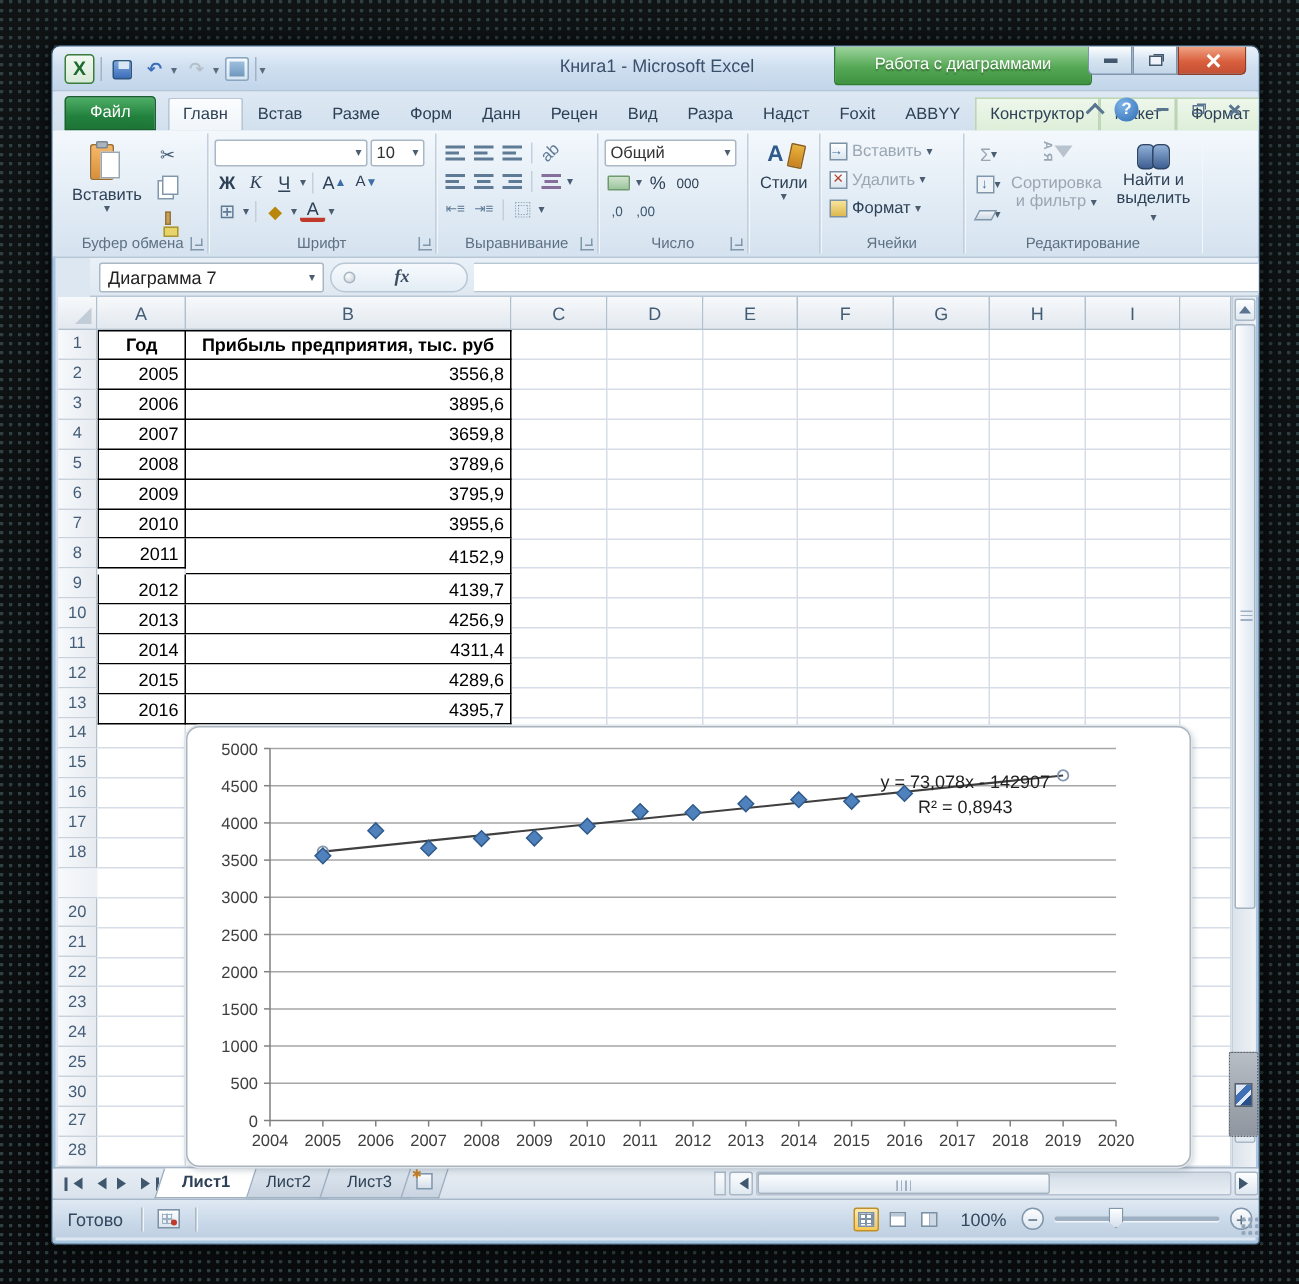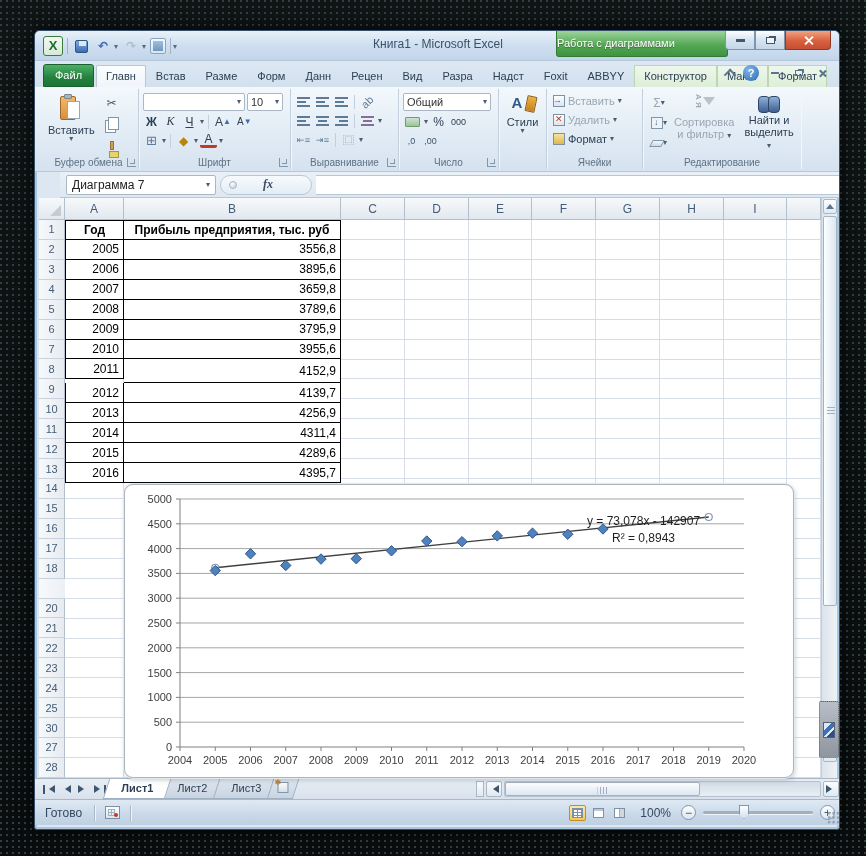--- a/index.html
+++ b/index.html
@@ -22,40 +22,40 @@
   .qat-sep { width:1px; height:16px; background:#9fb4c8; }
   .qat-btn { width:18px; height:18px; display:flex; align-items:center; justify-content:center; font-size:12px; border-radius:2px; }
   .floppy { width:13px; height:13px; background:linear-gradient(#7fa8e0,#3b6db8); border:1px solid #2d567f; border-radius:2px; position:relative; }
   .floppy:before { content:""; position:absolute; left:3px; top:0; width:7px; height:5px; background:#dbe7f5; }
   .undo { color:#3b6db8; font-weight:bold; }
   .redo { color:#b6bfc9; font-weight:bold; }
   .dd-mini { font-size:8px; color:#5a6b7d; margin-left:-2px; }
   .qat-custom { width:16px; height:16px; border:1px solid #8aa5bf; border-radius:2px; background:linear-gradient(#f4f9fd,#d7e5f2); position:relative; }
   .qat-custom:before { content:""; position:absolute; left:2px; top:2px; right:2px; bottom:2px; background:linear-gradient(#9fc0de,#6f97bd); }
   .title-text { position:absolute; left:0; right:0; top:6px; text-align:center; font-size:12px; color:#39506b; }
-  .ctx-header { position:absolute; left:521px; top:0; width:172px; height:26px; text-align:left;
+  .ctx-header { position:absolute; left:521px; top:0; width:172px; height:26px; text-align:center;
     background:linear-gradient(#9ed49e,#55a855 55%,#3f9340); border:1px solid #2f7c30; border-top:none; border-radius:0 0 3px 3px;
     color:#fff; font-size:11px; line-height:24px; text-shadow:0 1px 1px rgba(0,0,0,.35); }
   .winbtns { position:absolute; right:10px; top:0; display:flex; }
   .winbtn { width:30px; height:19px; border:1px solid #7e95ab; border-top:none; background:linear-gradient(#fdfeff,#d9e6f2 45%,#c3d6e8);
     display:flex; align-items:center; justify-content:center; }
   .winbtn.first { border-radius:0 0 0 4px; }
   .winbtn.close { width:46px; background:linear-gradient(#f0a484,#d9603f 55%,#c44f33); border-color:#8e3a25; border-radius:0 0 4px 0; }
   .glyph-min { width:9px; height:3px; background:#44586d; }
   .glyph-restore { width:9px; height:7px; border:1px solid #44586d; background:#eef4fa; box-shadow:2px -2px 0 -1px #44586d; }
   .glyph-x { position:relative; width:11px; height:11px; }
   .glyph-x:before,.glyph-x:after { content:""; position:absolute; left:5px; top:0; width:2px; height:11px; background:#fff; }
   .glyph-x:before { transform:rotate(45deg); } .glyph-x:after { transform:rotate(-45deg); }
 
   
   .tabrow { position:absolute; left:0; top:30px; width:806px; height:26px; background:linear-gradient(#dde8f3,#d2e0ee);
     display:flex; align-items:flex-end; padding-left:8px; }
   .tab { font-size:11px; color:#2d4055; padding:4px 9px 5px; border:1px solid transparent; border-bottom:none; white-space:nowrap; }
   .tab.file { background:linear-gradient(#4fae66,#22813d 60%,#1d7436); color:#fff; border:1px solid #196230;
-    border-radius:3px 3px 0 0; padding:4px 11px 5px; margin-right:2px; }
+    border-radius:3px 3px 0 0; padding:4px 16px 5px; margin-right:8px; }
   .tab.active { background:linear-gradient(#fbfdfe,#f0f5fa); border-color:#b9c6d4; border-radius:2px 2px 0 0; }
   .tab.ctx { background:linear-gradient(#eef7eb,#ddeed8); border-color:#bcd6b4; border-bottom:none; }
   .tabrow-right { position:absolute; right:8px; top:34px; display:flex; align-items:center; gap:7px; }
   .chev-up { width:9px; height:9px; border-left:2px solid #5a7590; border-top:2px solid #5a7590; transform:rotate(45deg) translateY(2px); }
   .help-btn { width:16px; height:16px; border-radius:50%; background:radial-gradient(circle at 35% 30%, #7db4e8, #2f6cb3); color:#fff;
     font-size:11px; font-weight:bold; text-align:center; line-height:16px; }
   .doc-btn { width:17px; height:14px; display:flex; align-items:center; justify-content:center; }
   .glyph-min2 { width:8px; height:2px; background:#5a7590; }
   .glyph-restore2 { width:8px; height:6px; border:1px solid #5a7590; box-shadow:2px -2px 0 -1px #5a7590; }
   .glyph-x2 { position:relative; width:9px; height:9px; }

